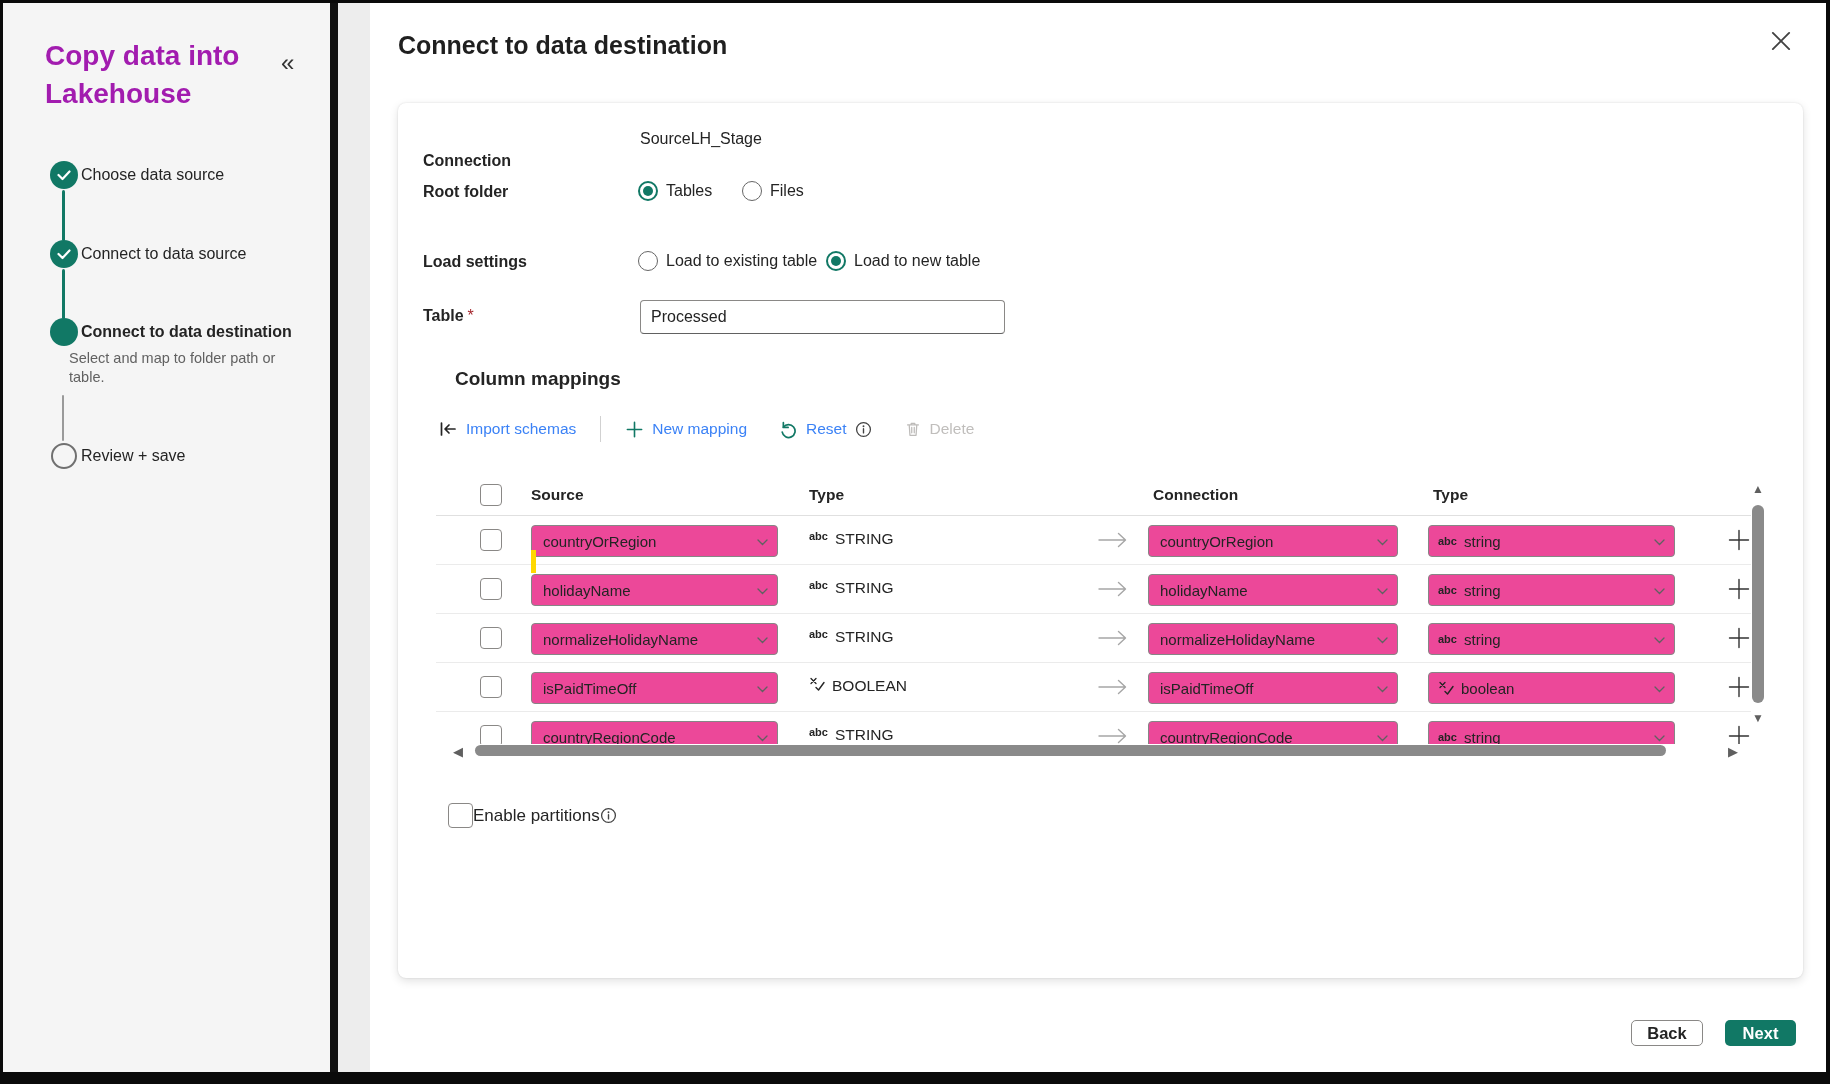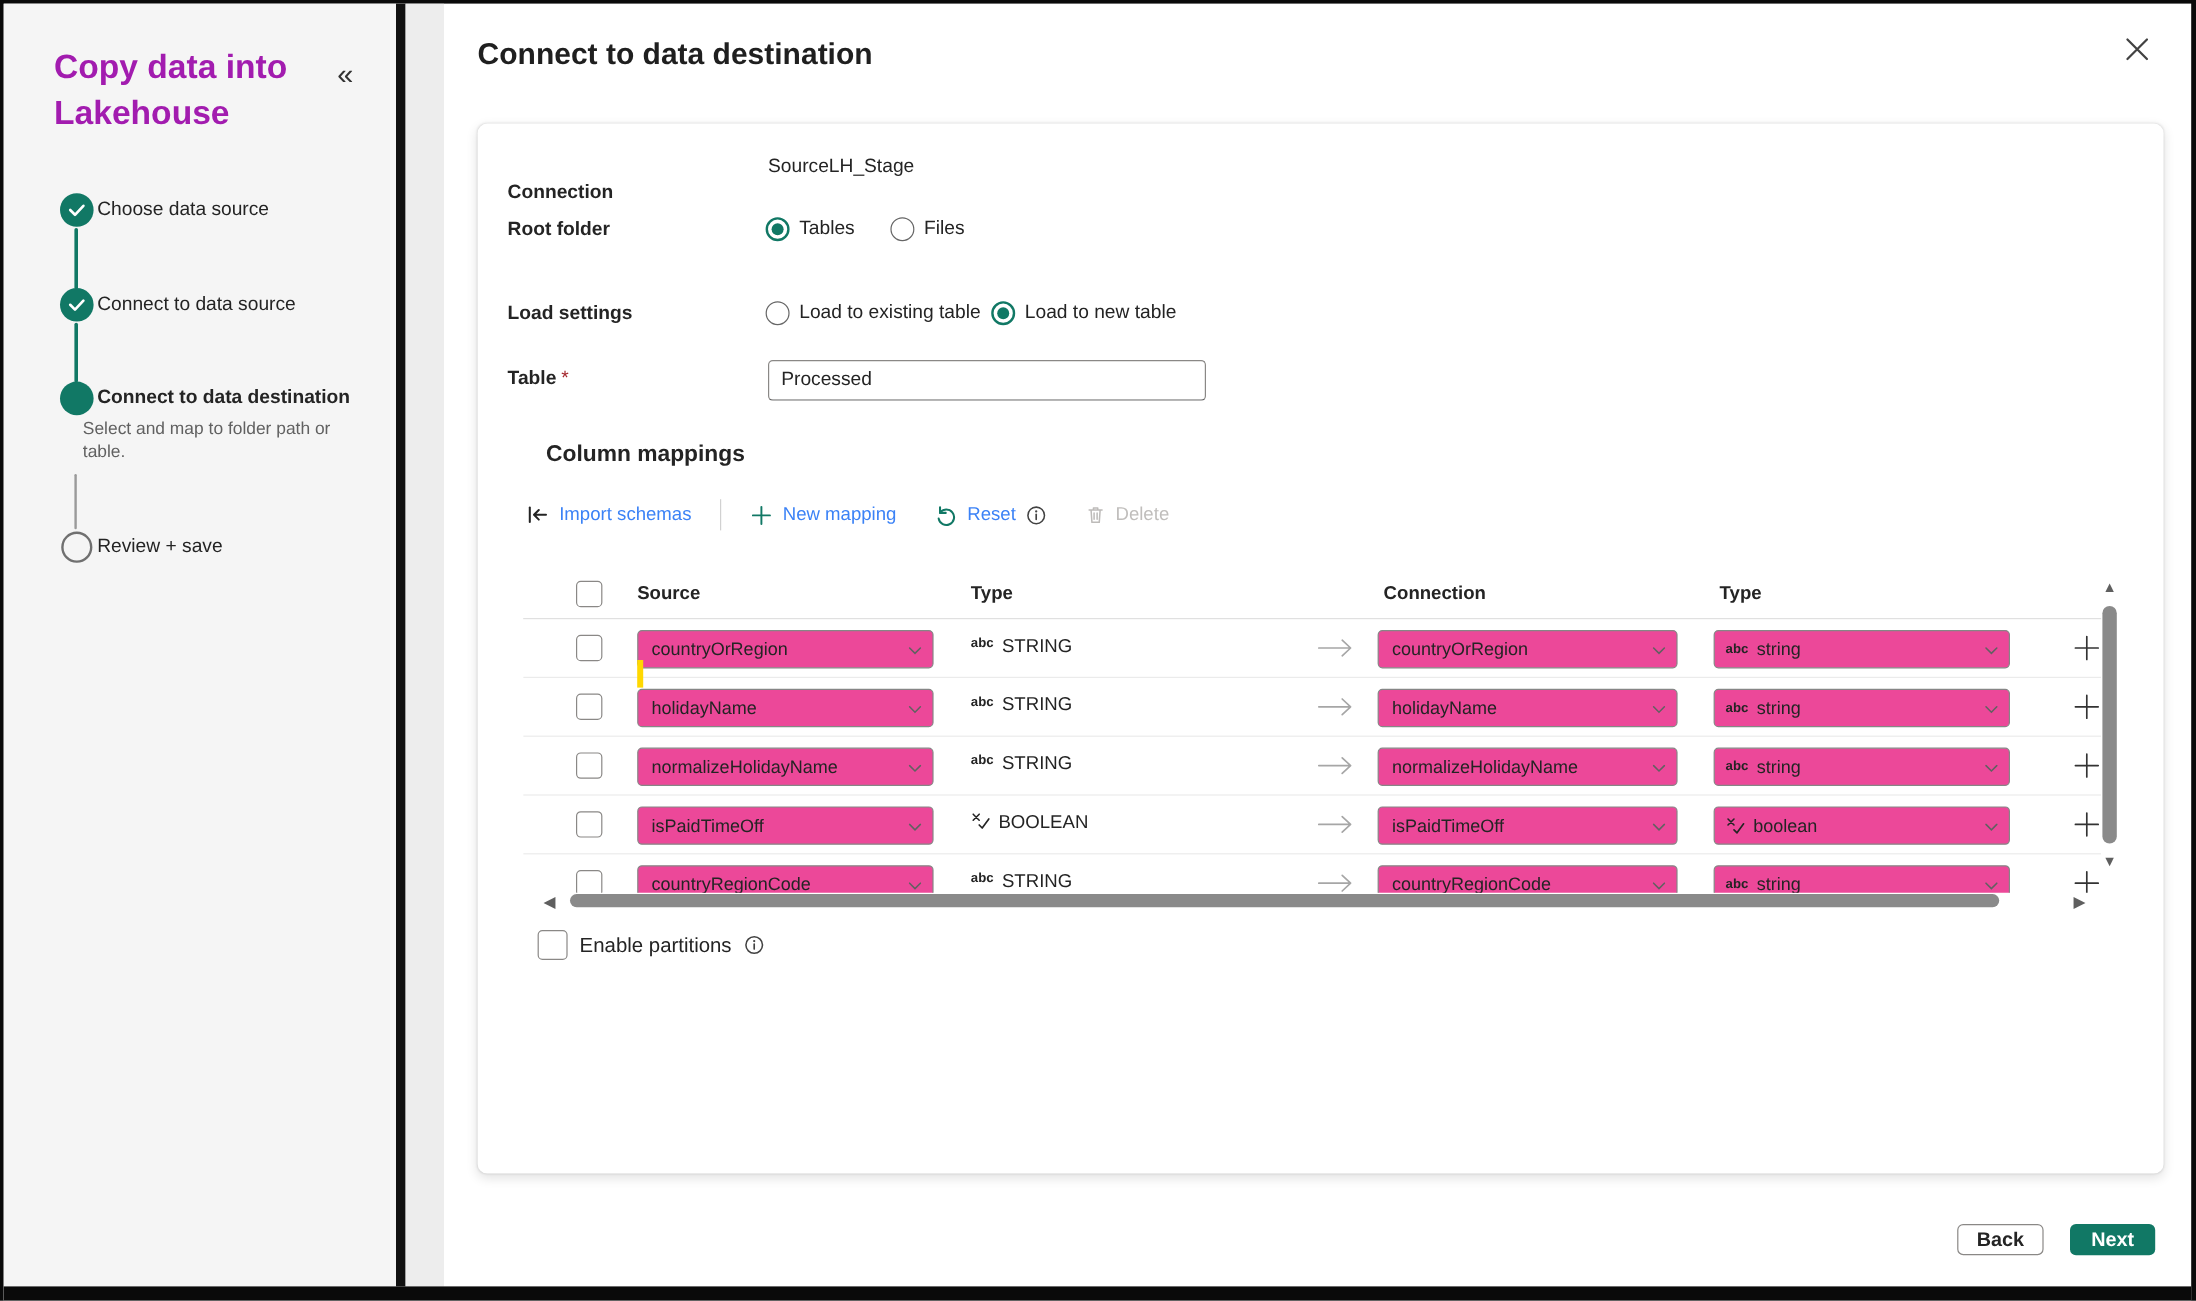--- a/index.html
+++ b/index.html
@@ -78,21 +78,21 @@
   .caret-mark { display:none; position:absolute; left:95px; top:34px; width:5px; height:23px; background:#ffd800; }
 
   
   .hscroll { left:33px; top:638px; width:1315px; height:20px; }
   .hs-arrow { position:absolute; top:3px; font-size:13px; color:#5f5f5f; }
   .hs-thumb { position:absolute; left:44px; top:4px; width:1191px; height:11px; background:#8a8a8a; border-radius:6px; }
   .vscroll { left:1353px; top:375px; width:16px; height:345px; }
   .vs-arrow { position:absolute; left:1px; font-size:12px; color:#5f5f5f; }
   .vs-thumb { position:absolute; left:1px; top:27px; width:12px; height:198px; background:#8a8a8a; border-radius:6px; }
 
-  .enable-part { left:50px; top:672px; display:flex; align-items:center; gap:10px; }
+  .enable-part { left:50px; top:700px; display:flex; align-items:center; gap:0; }
   .enable-part .checkbox { width:25px; height:25px; }
   .enable-part .lbl { font-size:17px; }
 
   
   .btn { position:absolute; top:1017px; height:26px; border-radius:5px; display:flex; align-items:center;
          justify-content:center; font-size:16.5px; cursor:pointer; }
   .btn-back { left:1628px; width:72px; background:#fff; border:1px solid #8a8886; color:#242424; font-weight:600;}
   .btn-next { left:1722px; width:71px; background:#117865; color:#fff; font-weight:600; }
 
   svg { display:block; }

